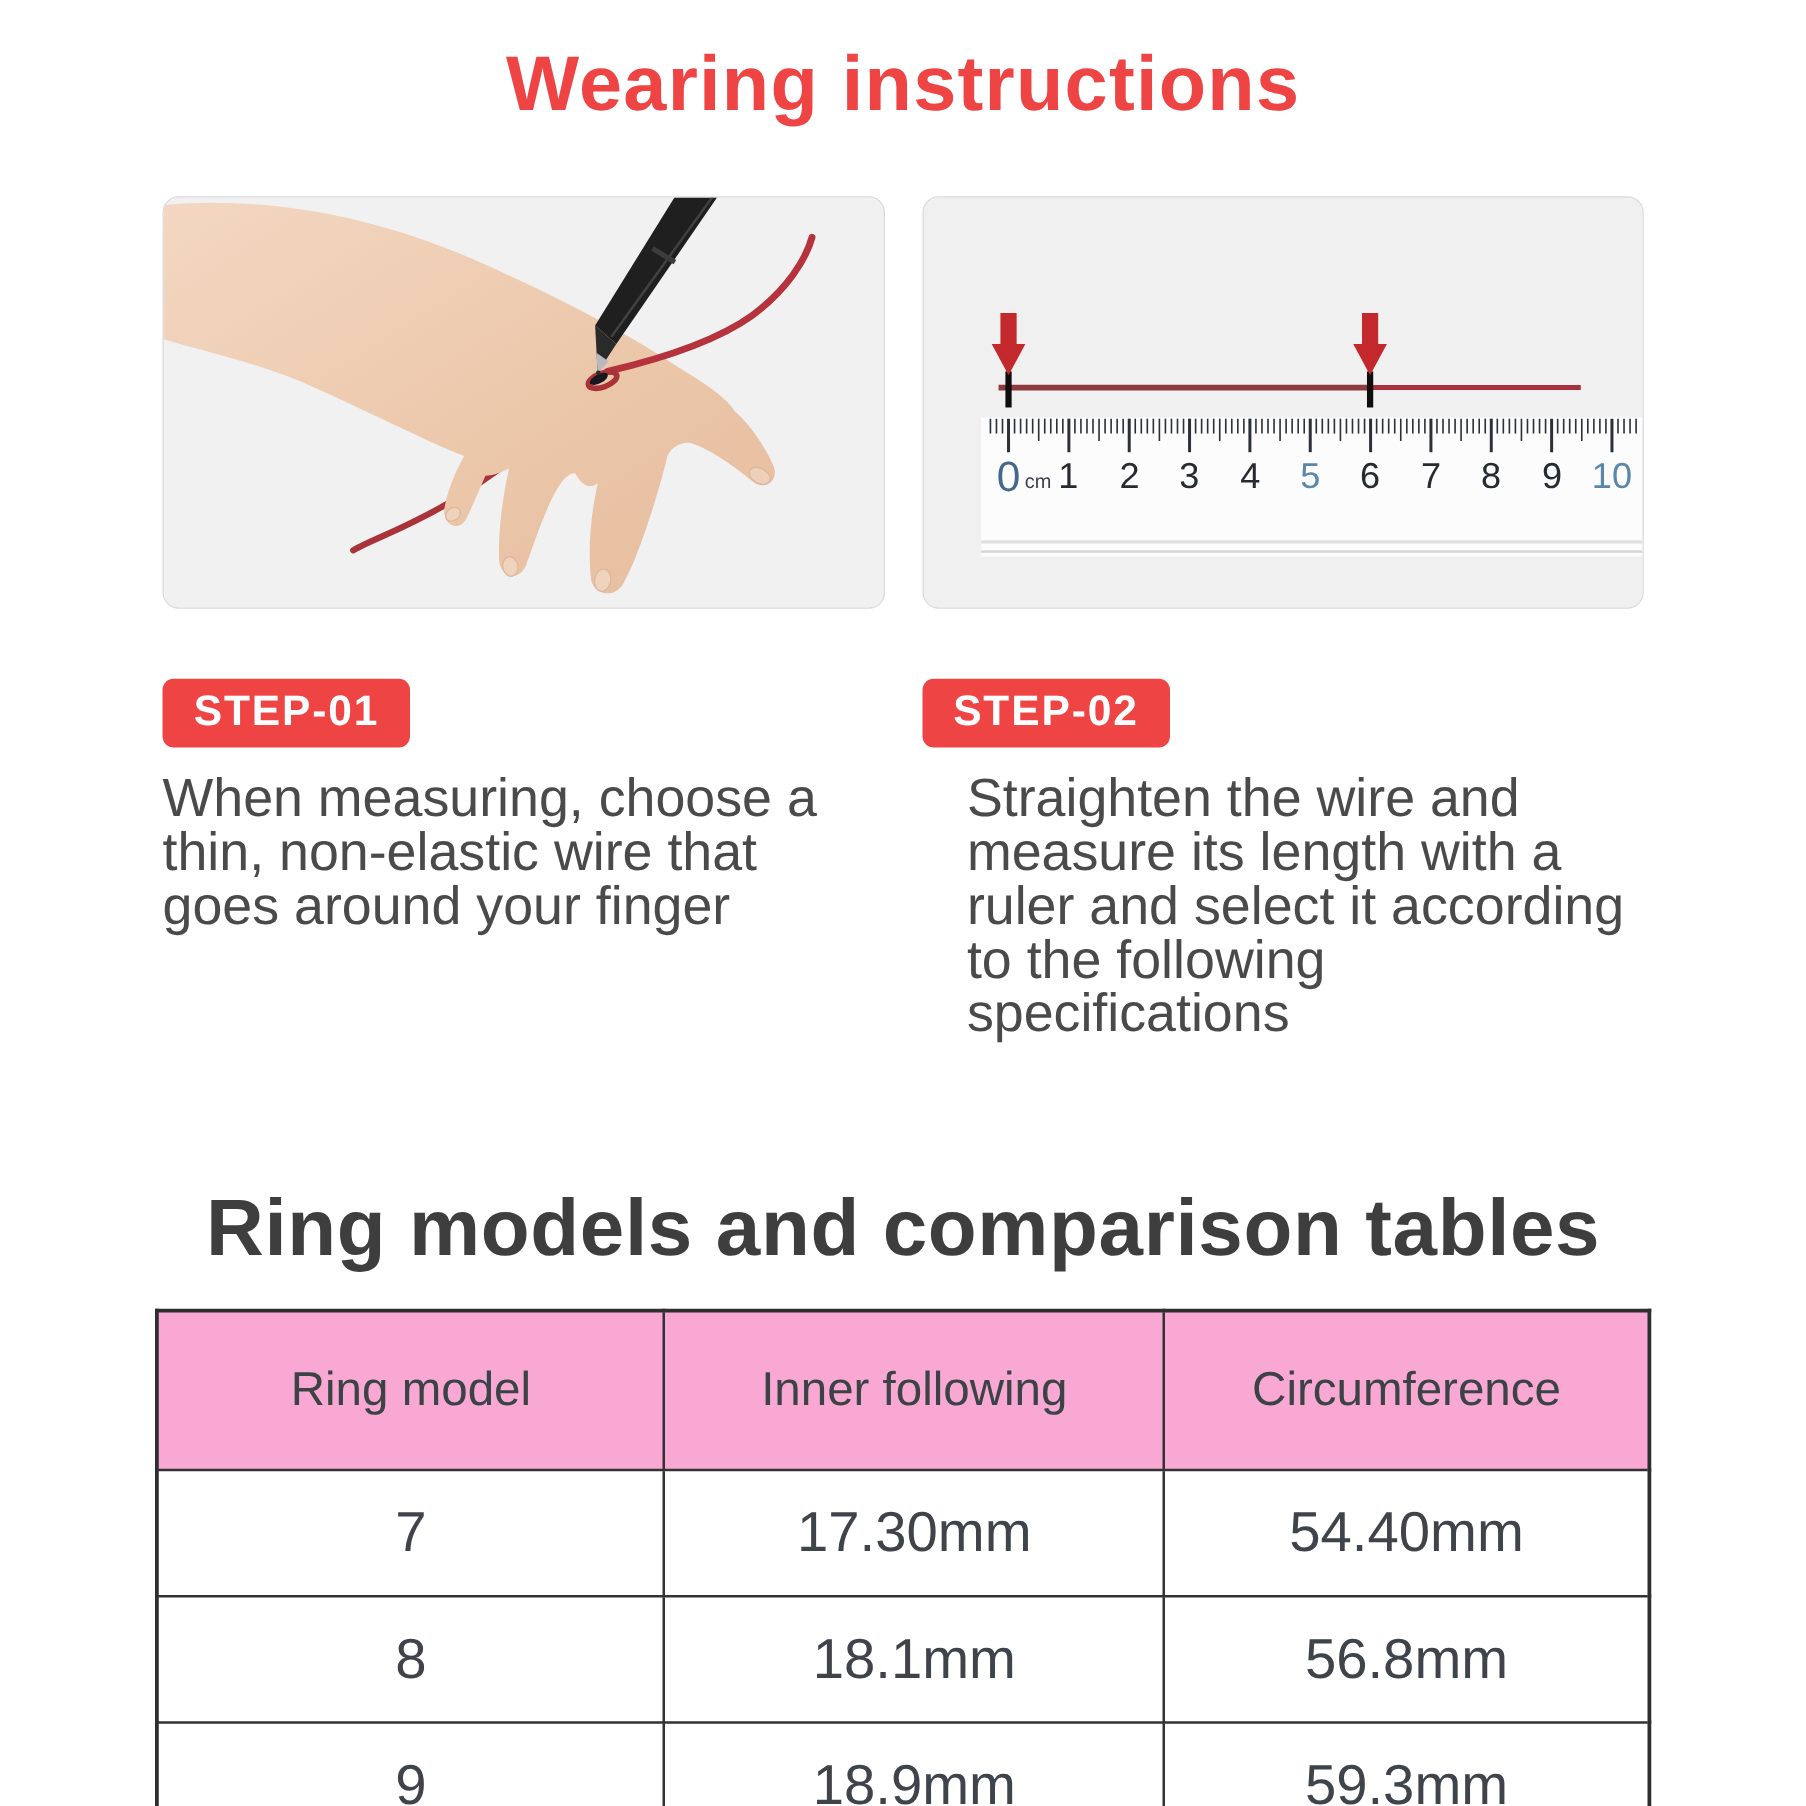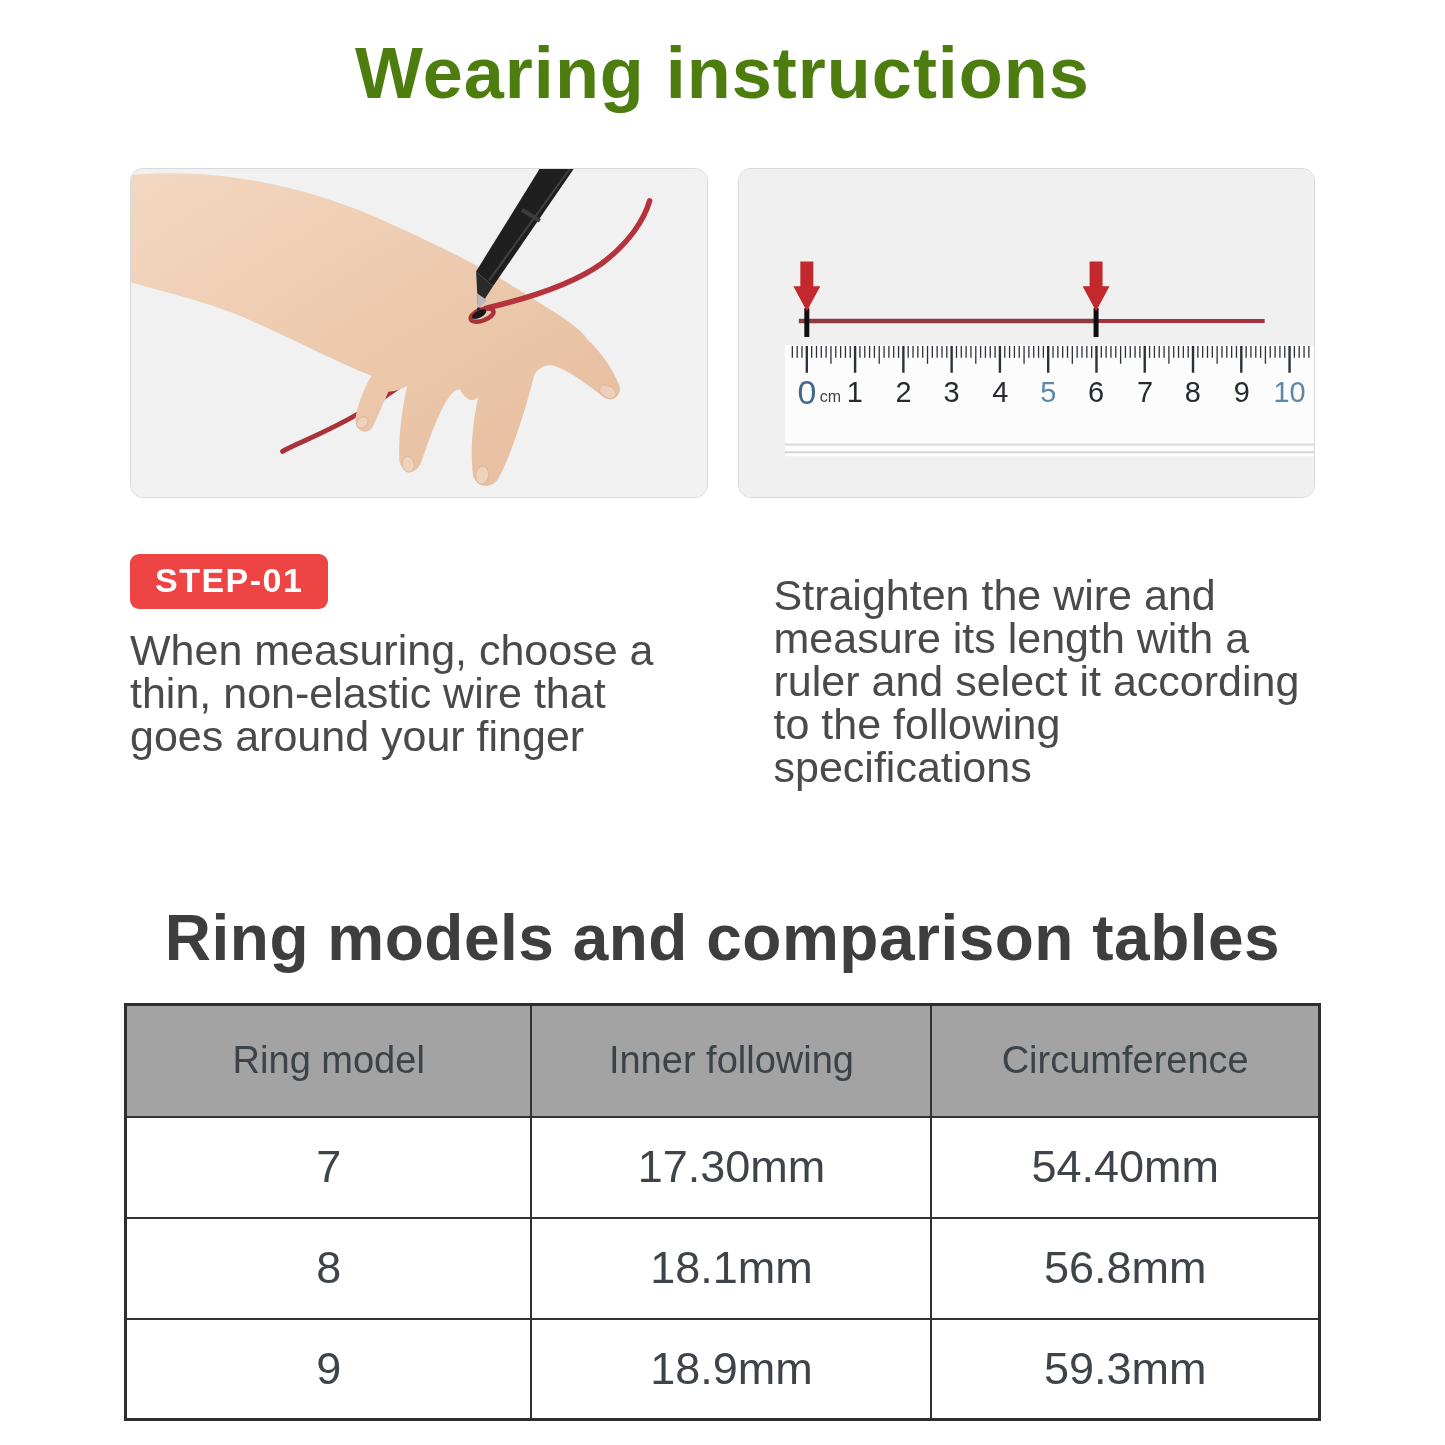--- a/index.html
+++ b/index.html
@@ -6,24 +6,24 @@
   html,body { background:#ffffff; }
   body {
     width:1445px; height:1445px;
     font-family:"Liberation Sans", sans-serif;
     color:#3d3d3d;
     overflow:hidden;
   }
   .page-title {
     margin-top:32px;
     text-align:center;
-    font-size:72px;
+    font-size:62px;
     font-weight:bold;
     letter-spacing:1px;
-    color:#4d7c0f;
+    color:#ef4444;
   }
   .wrap { width:1185px; margin:0 auto; }
   .figures { display:flex; gap:30px; margin-top:54px; }
   .figure {
     flex:1; height:330px;
     border-radius:13px;
     border:1px solid #d9d9db;
     overflow:hidden;
     background:#f1f1f2;
   }
@@ -61,22 +61,22 @@
     margin:28px auto 0 auto;
     border-collapse:collapse;
     border:3px solid #2e2e2e;
   }
   .ring-table th, .ring-table td {
     border:2.5px solid #323232;
     text-align:center;
     vertical-align:middle;
   }
   .ring-table th {
-    background:#a3a3a3;
-    height:112px;
+    background:#f9a8d4;
+    height:127px;
     font-size:38px;
     font-weight:normal;
     color:#3b4347;
   }
   .ring-table td {
     background:#ffffff;
     height:101px;
     font-size:45px;
     color:#3f444a;
   }
@@ -302,20 +302,21 @@
       </svg>
     </div>
   </div>
 
   <div class="steps">
     <div class="step">
       <span class="badge">STEP-01</span>
       <p class="step-text s1">When measuring, choose a thin, non-elastic wire that goes around your finger</p>
     </div>
     <div class="step">
+      <span class="badge">STEP-02</span>
       <p class="step-text s2">Straighten the wire and measure its length with a ruler and select it according to the following specifications</p>
     </div>
   </div>
 </div>
 
 <h2 class="section-title">Ring models and comparison tables</h2>
 
 <table class="ring-table">
   <colgroup>
       <col class="c1">

